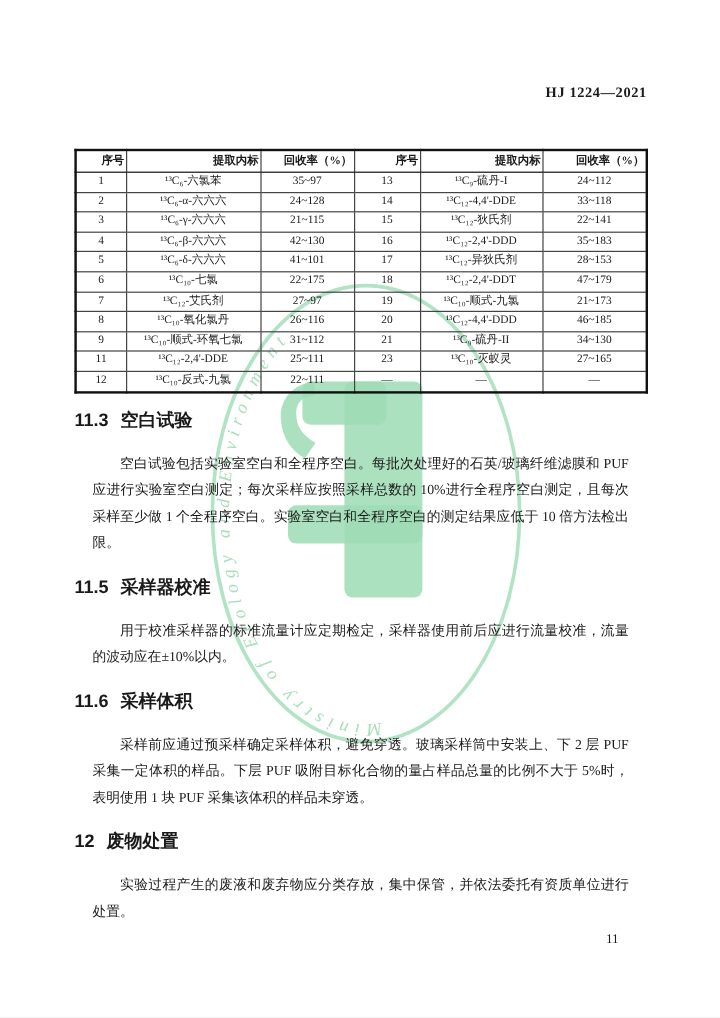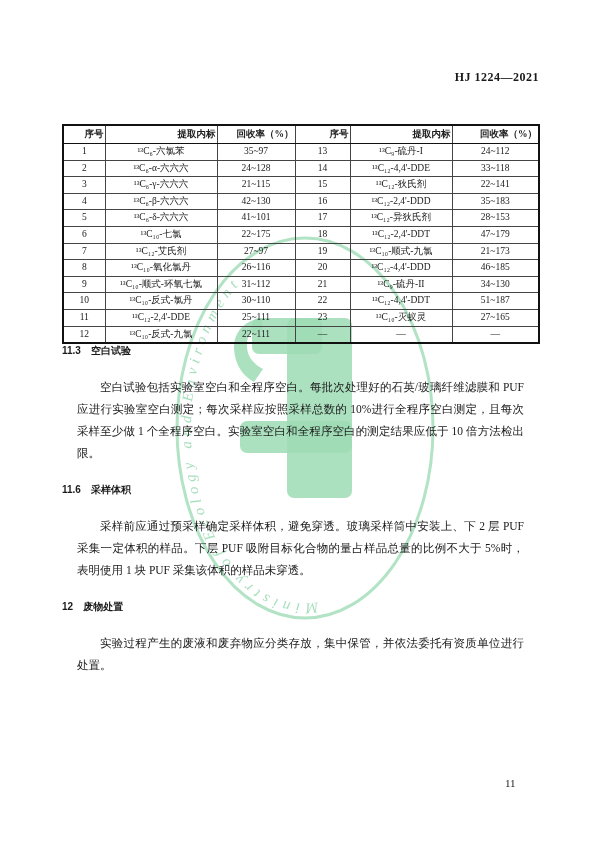--- a/index.html
+++ b/index.html
@@ -34,21 +34,21 @@
     font-family:"Liberation Serif","DejaVu Serif",serif;
   }
   table.recovery td{
     border:1px solid #444;height:15.6px;line-height:15.6px;
     padding:0 1px;text-align:center;white-space:nowrap;overflow:hidden;
   }
   
   .sections{position:absolute;left:62px;top:338px;width:477px;z-index:1;}
   .sec-h{
     font-family:"Liberation Sans","DejaVu Sans",sans-serif;
-    font-weight:bold;font-size:10px;line-height:21px;margin-top:2px;
+    font-weight:bold;font-size:15px;line-height:21px;margin-top:2px;
   }
   .sec-h .sec-num{margin-right:10px;}
   .sec p{
     margin:15px;font-size:11.5px;line-height:22px;text-align:justify;
     text-indent:2em;
   }
   .sec:last-child{margin-top:8px;}
   
   .page-number{
     position:absolute;top:777px;left:505px;z-index:1;font-size:11px;
@@ -164,28 +164,20 @@
         </tr>
         <tr>
           <td>9</td>
           <td>¹³C₁₀-顺式-环氧七氯</td>
           <td>31~112</td>
           <td>21</td>
           <td>¹³C₉-硫丹-II</td>
           <td>34~130</td>
         </tr>
         <tr>
-          <td>10</td>
-          <td>¹³C₁₀-反式-氯丹</td>
-          <td>30~110</td>
-          <td>22</td>
-          <td>¹³C₁₂-4,4'-DDT</td>
-          <td>51~187</td>
-        </tr>
-        <tr>
           <td>11</td>
           <td>¹³C₁₂-2,4'-DDE</td>
           <td>25~111</td>
           <td>23</td>
           <td>¹³C₁₀-灭蚁灵</td>
           <td>27~165</td>
         </tr>
         <tr>
           <td>12</td>
           <td>¹³C₁₀-反式-九氯</td>
@@ -196,20 +188,24 @@
         </tr>
       </tbody>
   </table>
 
   <div class="sections" id="sections">
       <div class="sec">
         <div class="sec-h"><span class="sec-num">11.3</span><span>空白试验</span></div>
         <p>空白试验包括实验室空白和全程序空白。每批次处理好的石英/玻璃纤维滤膜和 PUF 应进行实验室空白测定；每次采样应按照采样总数的 10%进行全程序空白测定，且每次采样至少做 1 个全程序空白。实验室空白和全程序空白的测定结果应低于 10 倍方法检出限。</p>
       </div>
       <div class="sec">
+        <div class="sec-h"><span class="sec-num">11.5</span><span>采样器校准</span></div>
+        <p>用于校准采样器的标准流量计应定期检定，采样器使用前后应进行流量校准，流量的波动应在±10%以内。</p>
+      </div>
+      <div class="sec">
         <div class="sec-h"><span class="sec-num">11.6</span><span>采样体积</span></div>
         <p>采样前应通过预采样确定采样体积，避免穿透。玻璃采样筒中安装上、下 2 层 PUF 采集一定体积的样品。下层 PUF 吸附目标化合物的量占样品总量的比例不大于 5%时，表明使用 1 块 PUF 采集该体积的样品未穿透。</p>
       </div>
       <div class="sec">
         <div class="sec-h"><span class="sec-num">12</span><span>废物处置</span></div>
         <p>实验过程产生的废液和废弃物应分类存放，集中保管，并依法委托有资质单位进行处置。</p>
       </div>
     </div>
 
   <div class="page-number">11</div>

